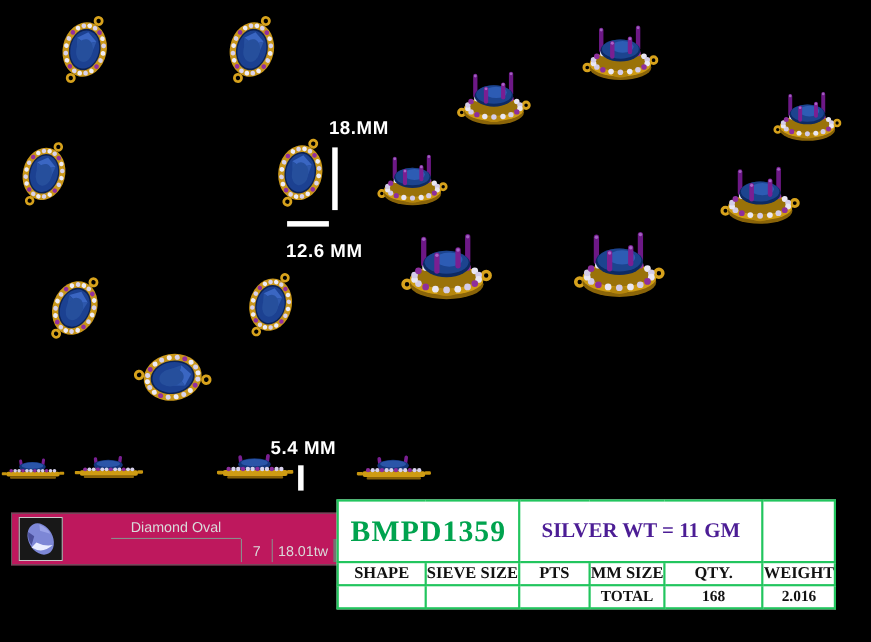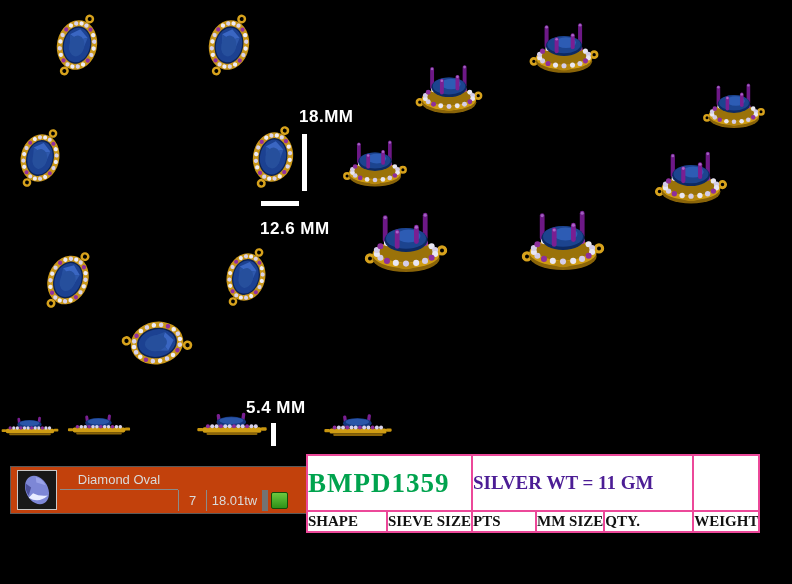--- a/index.html
+++ b/index.html
@@ -13,43 +13,43 @@
   .measure-line{position:absolute;background:#ffffff;}
   #line-height{left:302px;top:134px;width:5px;height:57px;}
   #lbl-height{left:299px;top:107px;}
   #line-width{left:261px;top:201px;width:38px;height:5px;}
   #lbl-width{left:260px;top:219px;}
   #line-depth{left:271px;top:423px;width:5px;height:23px;}
   #lbl-depth{left:246px;top:398px;}
 
   
   .stone-panel{position:absolute;left:10px;top:466px;width:322px;height:48px;
-               background:#c2410c;border:1px solid #5a5a5a;box-sizing:border-box;
-               display:flex;align-items:center;}
+               background:#be185d;border:1px solid #5a5a5a;box-sizing:border-box;
+               display:flex;align-items:center;justify-content:space-between;}
   .thumb{width:38px;height:38px;margin:0 3px 0 6px;border:1px solid #c9c9c9;
          background:#181818;flex:none;}
   .panel-grid{display:grid;grid-template-columns:118px 28px 62px 22px;
               grid-template-rows:21px 21px;color:#dadada;font-size:13px;line-height:1;}
   .pcell{display:flex;align-items:center;justify-content:center;box-sizing:border-box;}
   .pc-name   {grid-column:1;grid-row:1;border-bottom:1px solid #8b8b8b;}
   .pc-mat    {grid-column:2/5;grid-row:1;border-left:1px solid #8b8b8b;border-bottom:1px solid #8b8b8b;}
   .pc-size   {grid-column:1;grid-row:2;}
   .pc-qty    {grid-column:2;grid-row:2;border-left:1px solid #8b8b8b;}
   .pc-tw     {grid-column:3;grid-row:2;border-left:1px solid #8b8b8b;border-right:6px solid #737373;}
   .pc-btn    {grid-column:4;grid-row:2;}
   .go-btn{width:17px;height:17px;border:1px solid #134d08;border-radius:2px;
           background:linear-gradient(#6cc83e,#2e9218);display:flex;align-items:center;
           justify-content:center;padding:0;cursor:pointer;}
   .play-tri{width:0;height:0;border-top:4px solid transparent;border-bottom:4px solid transparent;
             border-left:7px solid #eefbе8;border-left-color:#effbe9;margin-left:2px;}
 
   
   .spec-table{position:absolute;left:306px;top:454px;border-collapse:collapse;background:#ffffff;
               font-family:"Liberation Serif",serif;table-layout:fixed;}
-  .spec-table td,.spec-table th{border:2px solid #ec4899;text-align:left;vertical-align:middle;
+  .spec-table td,.spec-table th{border:2px solid #22c55e;text-align:center;vertical-align:middle;
               padding:0;overflow:hidden;white-space:nowrap;}
   .title-row td{height:54px;}
   .code-cell{color:#00A34E;font-size:27px;font-weight:bold;letter-spacing:1px;}
   .metal-cell{color:#4c1d95;font-size:19px;font-weight:bold;}
   .hdr-row th{height:19px;font-size:15px;font-weight:bold;color:#111;}
   .val-row td{height:19px;font-size:14px;font-weight:bold;color:#111;}
 </style>
 </head>
 <body>
 
@@ -254,16 +254,24 @@
         <td></td>
       </tr>
       <tr class="hdr-row">
         <th>SHAPE</th>
         <th>SIEVE SIZE</th>
         <th>PTS</th>
         <th>MM SIZE</th>
         <th>QTY.</th>
         <th>WEIGHT</th>
       </tr>
+      <tr class="val-row">
+        <td></td>
+        <td></td>
+        <td></td>
+        <td>TOTAL</td>
+        <td>168</td>
+        <td>2.016</td>
+      </tr>
     </tbody>
   </table>
 
 </div>
 
 </body></html>

